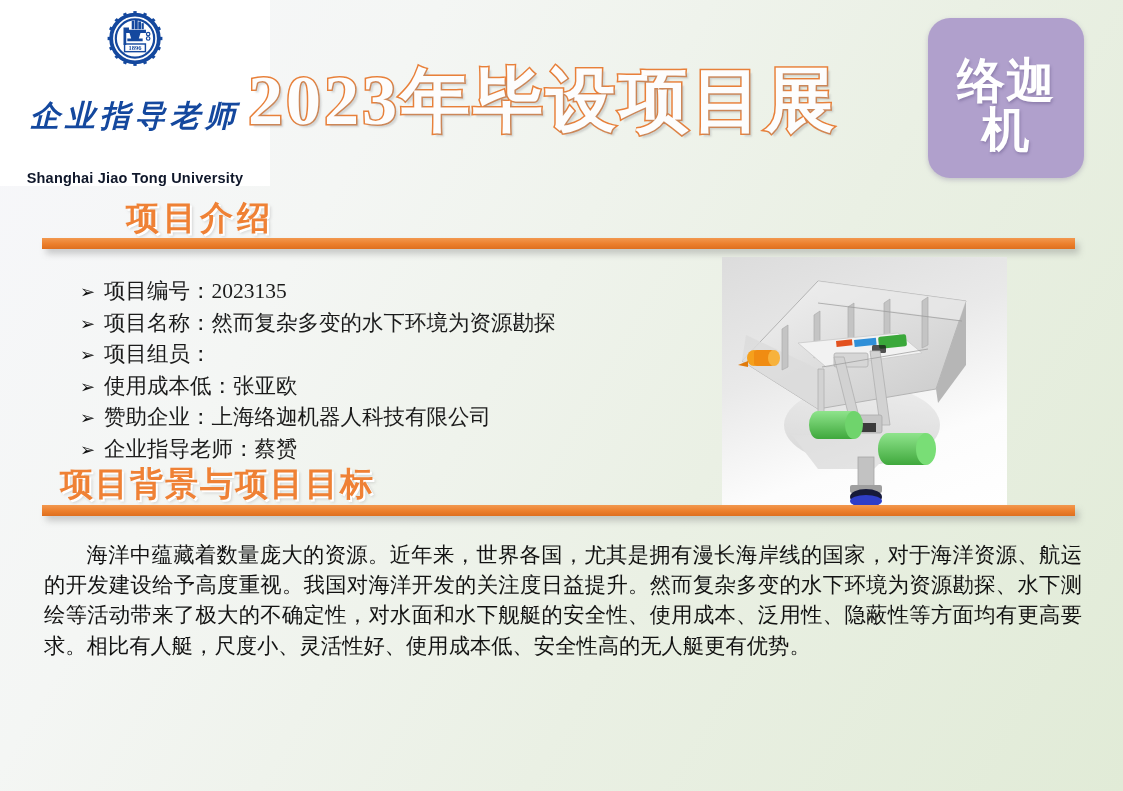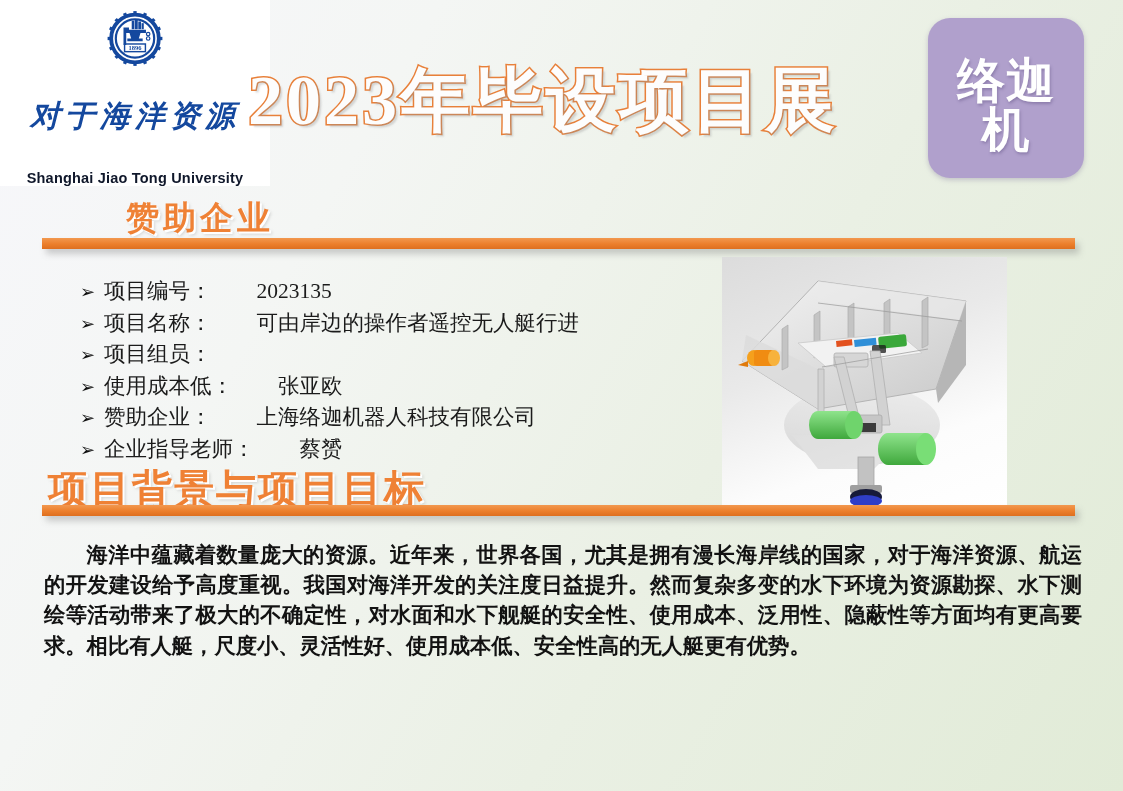--- a/index.html
+++ b/index.html
@@ -113,23 +113,23 @@
     white-space: nowrap;
     text-shadow: 2px 2px 0 #ffffff, 3px 3px 3px rgba(150,150,150,0.35);
   }
   #heading-intro {
     left: 126px;
     top: 196px;
     font-size: 33px;
     letter-spacing: 4px;
   }
   #heading-background {
-    left: 48px;
+    left: 60px;
     top: 462px;
-    font-size: 40px;
+    font-size: 33px;
     letter-spacing: 2px;
   }
 
   .divider-bar {
     position: absolute;
     height: 11px;
     background: linear-gradient(180deg, #f2984f 0%, #ec7f2c 55%, #de6f1f 100%);
     box-shadow: 4px 5px 6px rgba(120,120,120,0.35);
   }
   #divider-intro { left: 42px; top: 238px; width: 1033px; }
@@ -154,21 +154,21 @@
     line-height: 1.47;
     white-space: nowrap;
   }
   .info-list .bullet {
     flex: 0 0 auto;
     width: 24px;
     font-size: 18px;
     color: #101010;
   }
   .info-list .label { flex: 0 0 auto; }
-  .info-list .value { flex: 0 0 auto; margin-left: 45px; }
+  .info-list .value { flex: 0 0 auto; }
 
   
   .render-panel {
     position: absolute;
     left: 722px;
     top: 257px;
     width: 285px;
     height: 253px;
     background: linear-gradient(160deg, #dcdcdc 0%, #e9e9e9 38%, #fcfcfc 72%, #ffffff 100%);
     overflow: hidden;
@@ -184,21 +184,20 @@
     font-family: "Liberation Serif", serif;
     font-size: 21.3px;
     line-height: 1.42;
     color: #121212;
     text-align: justify;
     text-justify: inter-character;
   }
   .body-text p {
     margin: 0 0 2px 0;
     text-indent: 2em;
-    font-weight: bold;
   }
 </style>
 </head>
 <body>
 
 <div id="poster">
 
   <div class="logo-panel">
     <svg class="logo-emblem" viewBox="0 0 104 104">
       <g fill="none" stroke="#14489e">
@@ -241,44 +240,44 @@
 
         <path d="M31 32 L41 32 L41 38 L36 38 L36 64 L31 64 Z"></path>
 
         <circle cx="76" cy="44" r="3.2" fill="none" stroke="#14489e" stroke-width="2.2"></circle>
         <circle cx="76" cy="52" r="3.2" fill="none" stroke="#14489e" stroke-width="2.2"></circle>
 
         <rect x="33" y="62" width="38" height="14" fill="none" stroke="#14489e" stroke-width="2.6"></rect>
       </g>
       <text x="52" y="73" text-anchor="middle" font-family="Liberation Serif, serif" font-size="12" font-weight="bold" fill="#14489e">1896</text>
     </svg>
-    <div class="logo-cn">对于海洋资源</div>
+    <div class="logo-cn">企业指导老师</div>
     <div class="logo-en">Shanghai Jiao Tong University</div>
   </div>
 
   <div class="poster-title">2023年毕设项目展</div>
 
   <div class="brand-badge">
     <div class="line">络迦</div>
     <div class="line">机</div>
   </div>
 
-  <div class="section-heading" id="heading-intro">赞助企业</div>
+  <div class="section-heading" id="heading-intro">项目介绍</div>
   <div class="divider-bar" id="divider-intro"></div>
 
   <ul class="info-list">
     <li>
       <span class="bullet">➢</span>
       <span class="label">项目编号：</span>
       <span class="value">2023135</span>
     </li>
     <li>
       <span class="bullet">➢</span>
       <span class="label">项目名称：</span>
-      <span class="value">可由岸边的操作者遥控无人艇行进</span>
+      <span class="value">然而复杂多变的水下环境为资源勘探</span>
     </li>
     <li>
       <span class="bullet">➢</span>
       <span class="label">项目组员：</span>
     </li>
     <li>
       <span class="bullet">➢</span>
       <span class="label">使用成本低：</span>
       <span class="value">张亚欧</span>
     </li>

